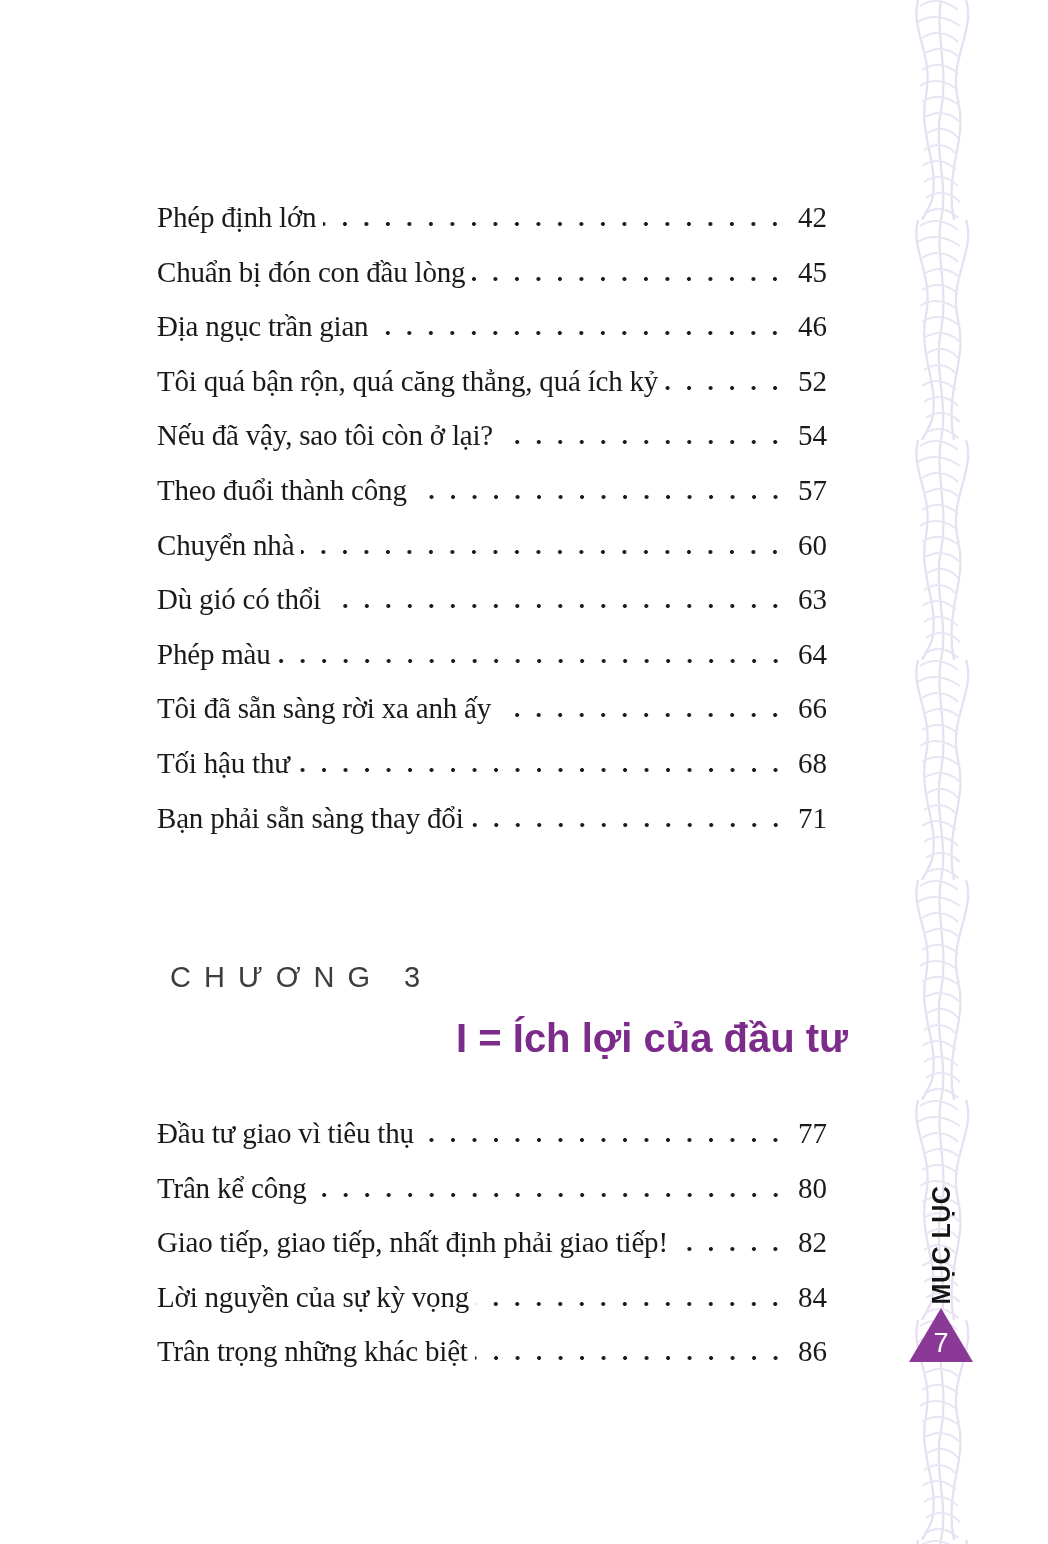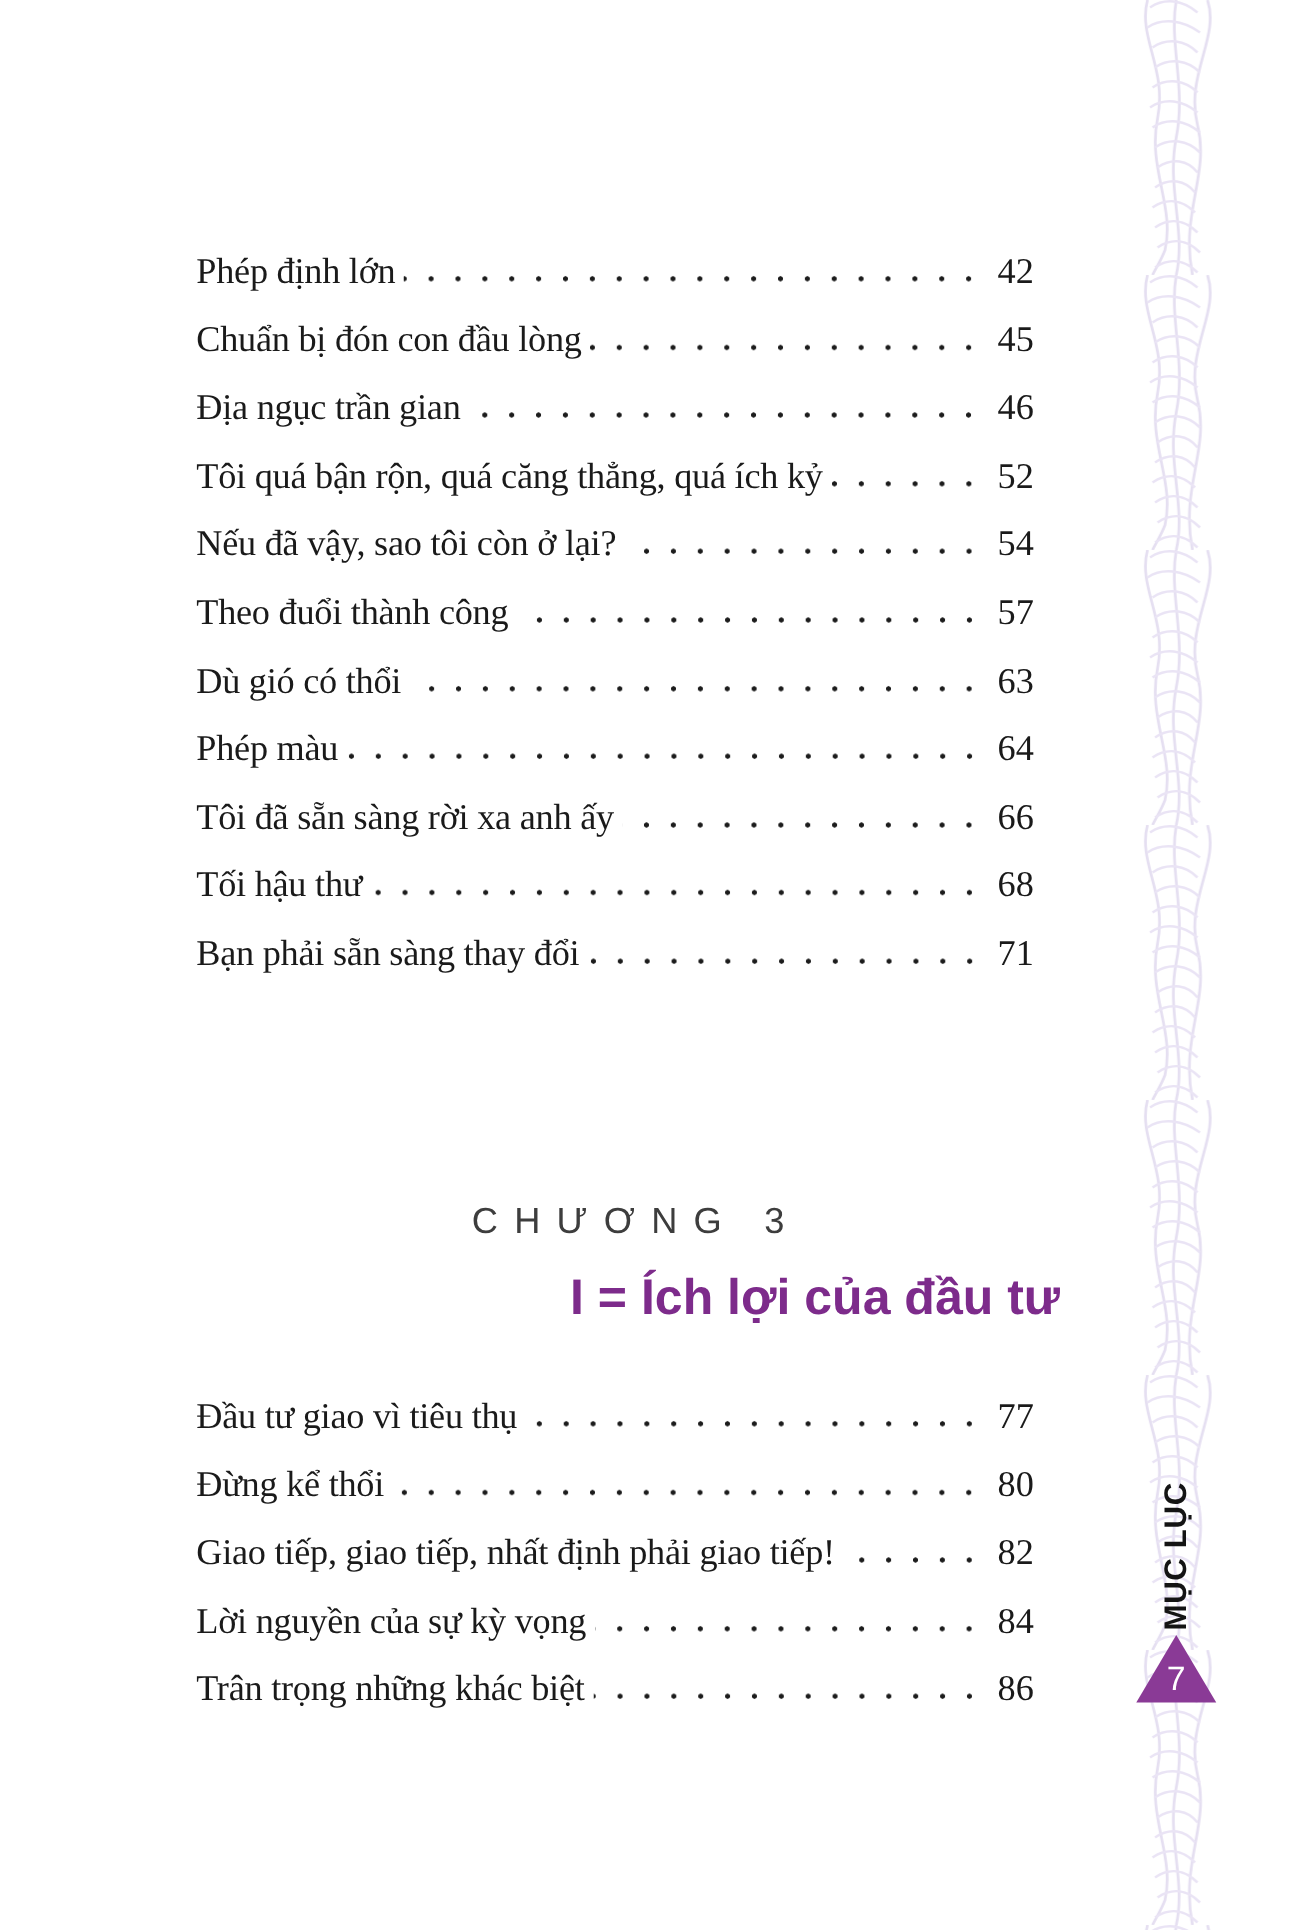--- a/index.html
+++ b/index.html
@@ -55,21 +55,20 @@
     width: 50px;
     text-align: left;
     flex: 0 0 auto;
   }
   .chapter-label {
     position: absolute;
     left: 157px;
     width: 691px;
     top: 958px;
     line-height: 38px;
-    text-align: center;
     font-family: "Liberation Sans", "DejaVu Sans", sans-serif;
     font-size: 29px;
     font-weight: 400;
     letter-spacing: 13px;
     padding-left: 13px;
     box-sizing: border-box;
     color: #3d3d3d;
     z-index: 1;
   }
   .chapter-title {
@@ -183,20 +182,25 @@
       <span class="t">Nếu đã vậy, sao tôi còn ở lại?</span>
       <span class="leader"></span>
       <span class="n">54</span>
     </div>
     <div class="row">
       <span class="t">Theo đuổi thành công</span>
       <span class="leader"></span>
       <span class="n">57</span>
     </div>
     <div class="row">
+      <span class="t">Chuyển nhà</span>
+      <span class="leader"></span>
+      <span class="n">60</span>
+    </div>
+    <div class="row">
       <span class="t">Dù gió có thổi</span>
       <span class="leader"></span>
       <span class="n">63</span>
     </div>
     <div class="row">
       <span class="t">Phép màu</span>
       <span class="leader"></span>
       <span class="n">64</span>
     </div>
     <div class="row">
@@ -219,21 +223,21 @@
   <div class="chapter-label">CHƯƠNG 3</div>
   <div class="chapter-title">I = Ích lợi của đầu tư</div>
 
   <div class="toc-block" id="part2">
     <div class="row">
       <span class="t">Đầu tư giao vì tiêu thụ</span>
       <span class="leader"></span>
       <span class="n">77</span>
     </div>
     <div class="row">
-      <span class="t">Đừng kể thổi</span>
+      <span class="t">Trân kể công</span>
       <span class="leader"></span>
       <span class="n">80</span>
     </div>
     <div class="row">
       <span class="t">Giao tiếp, giao tiếp, nhất định phải giao tiếp!</span>
       <span class="leader"></span>
       <span class="n">82</span>
     </div>
     <div class="row">
       <span class="t">Lời nguyền của sự kỳ vọng</span>

